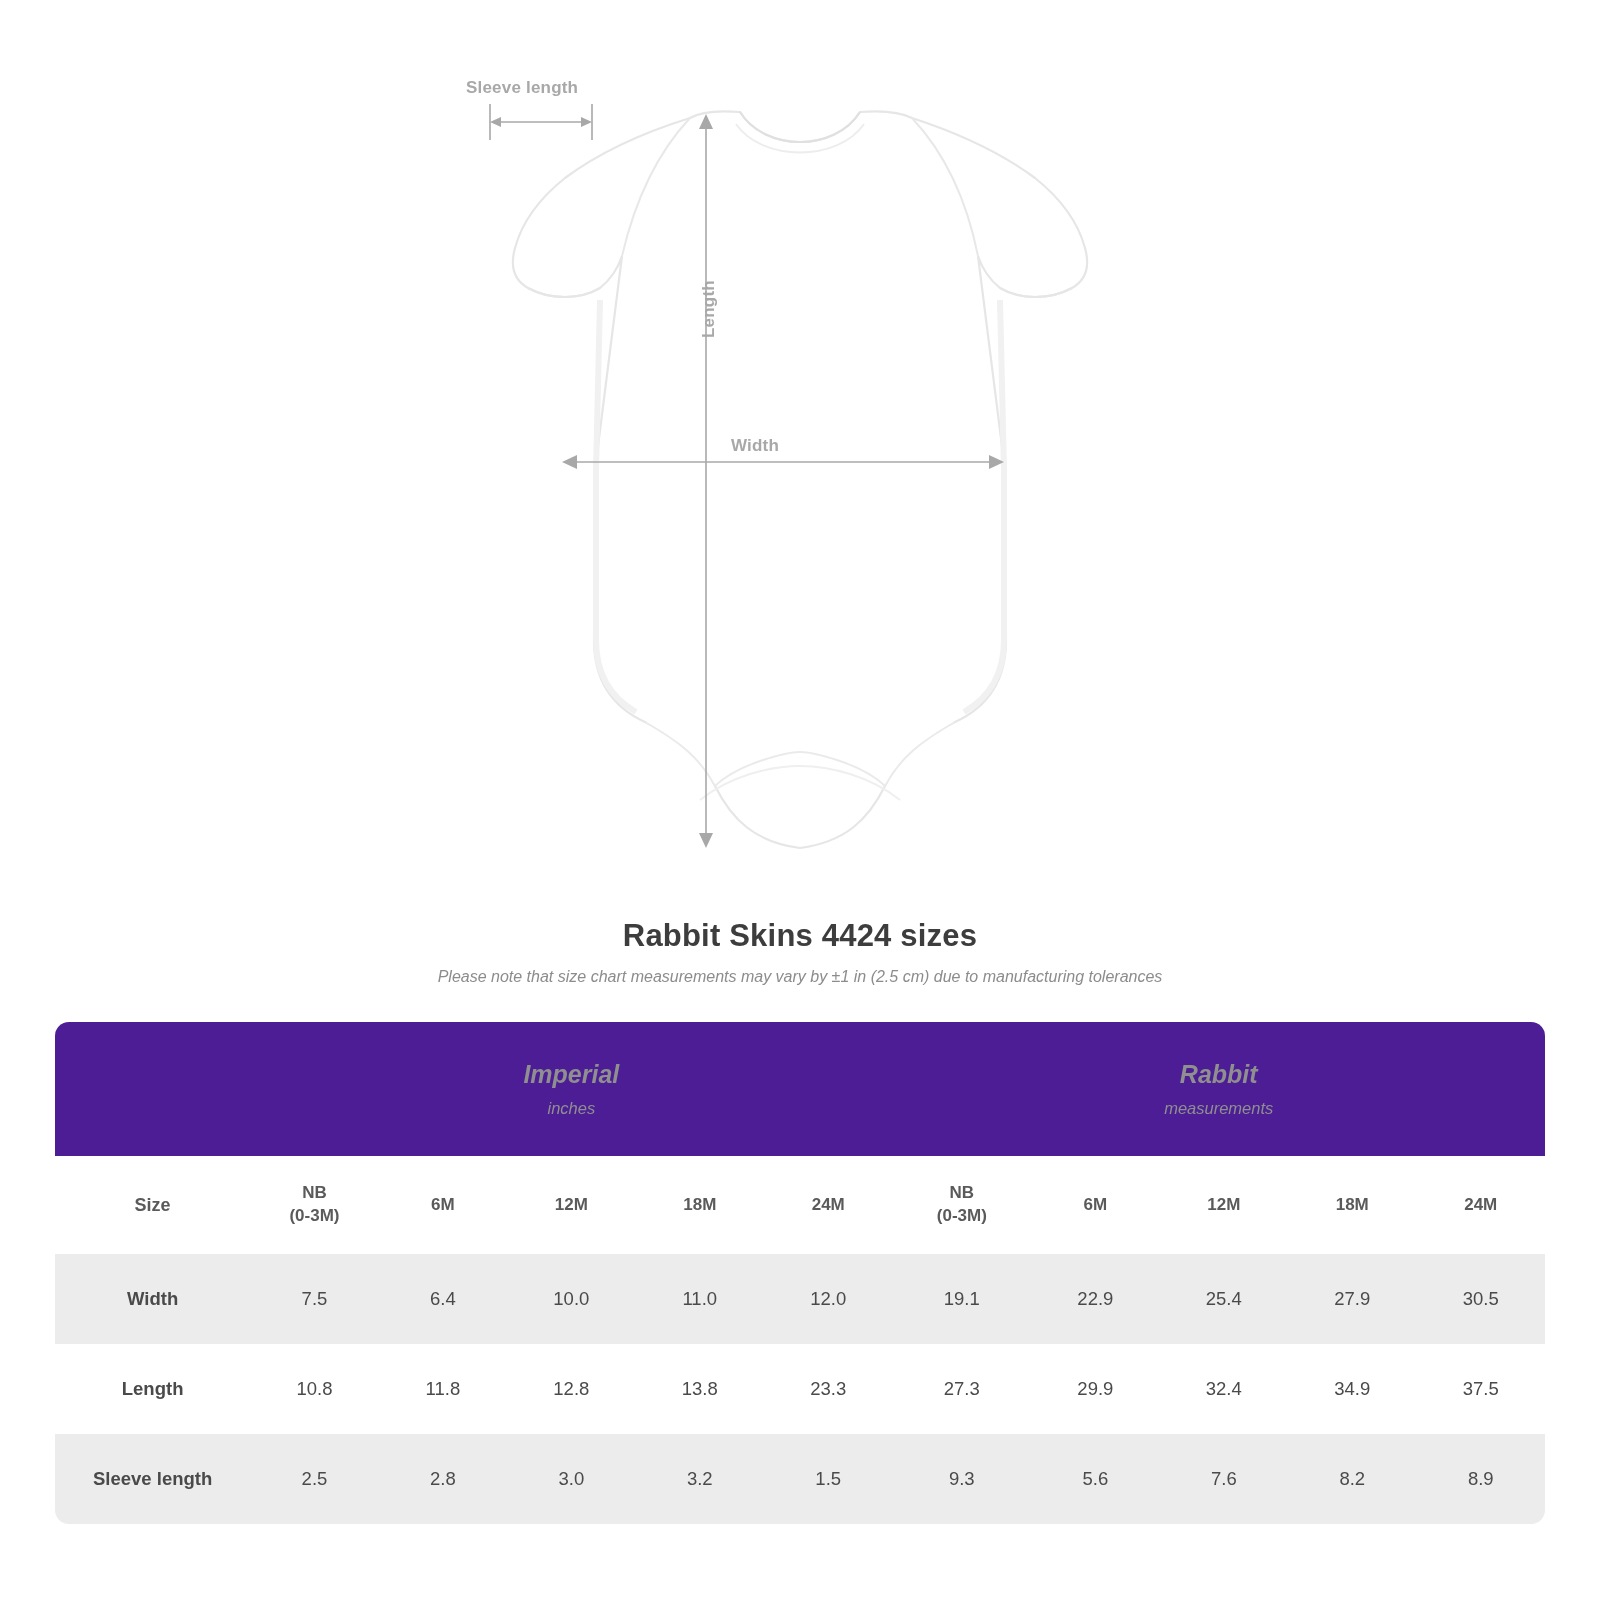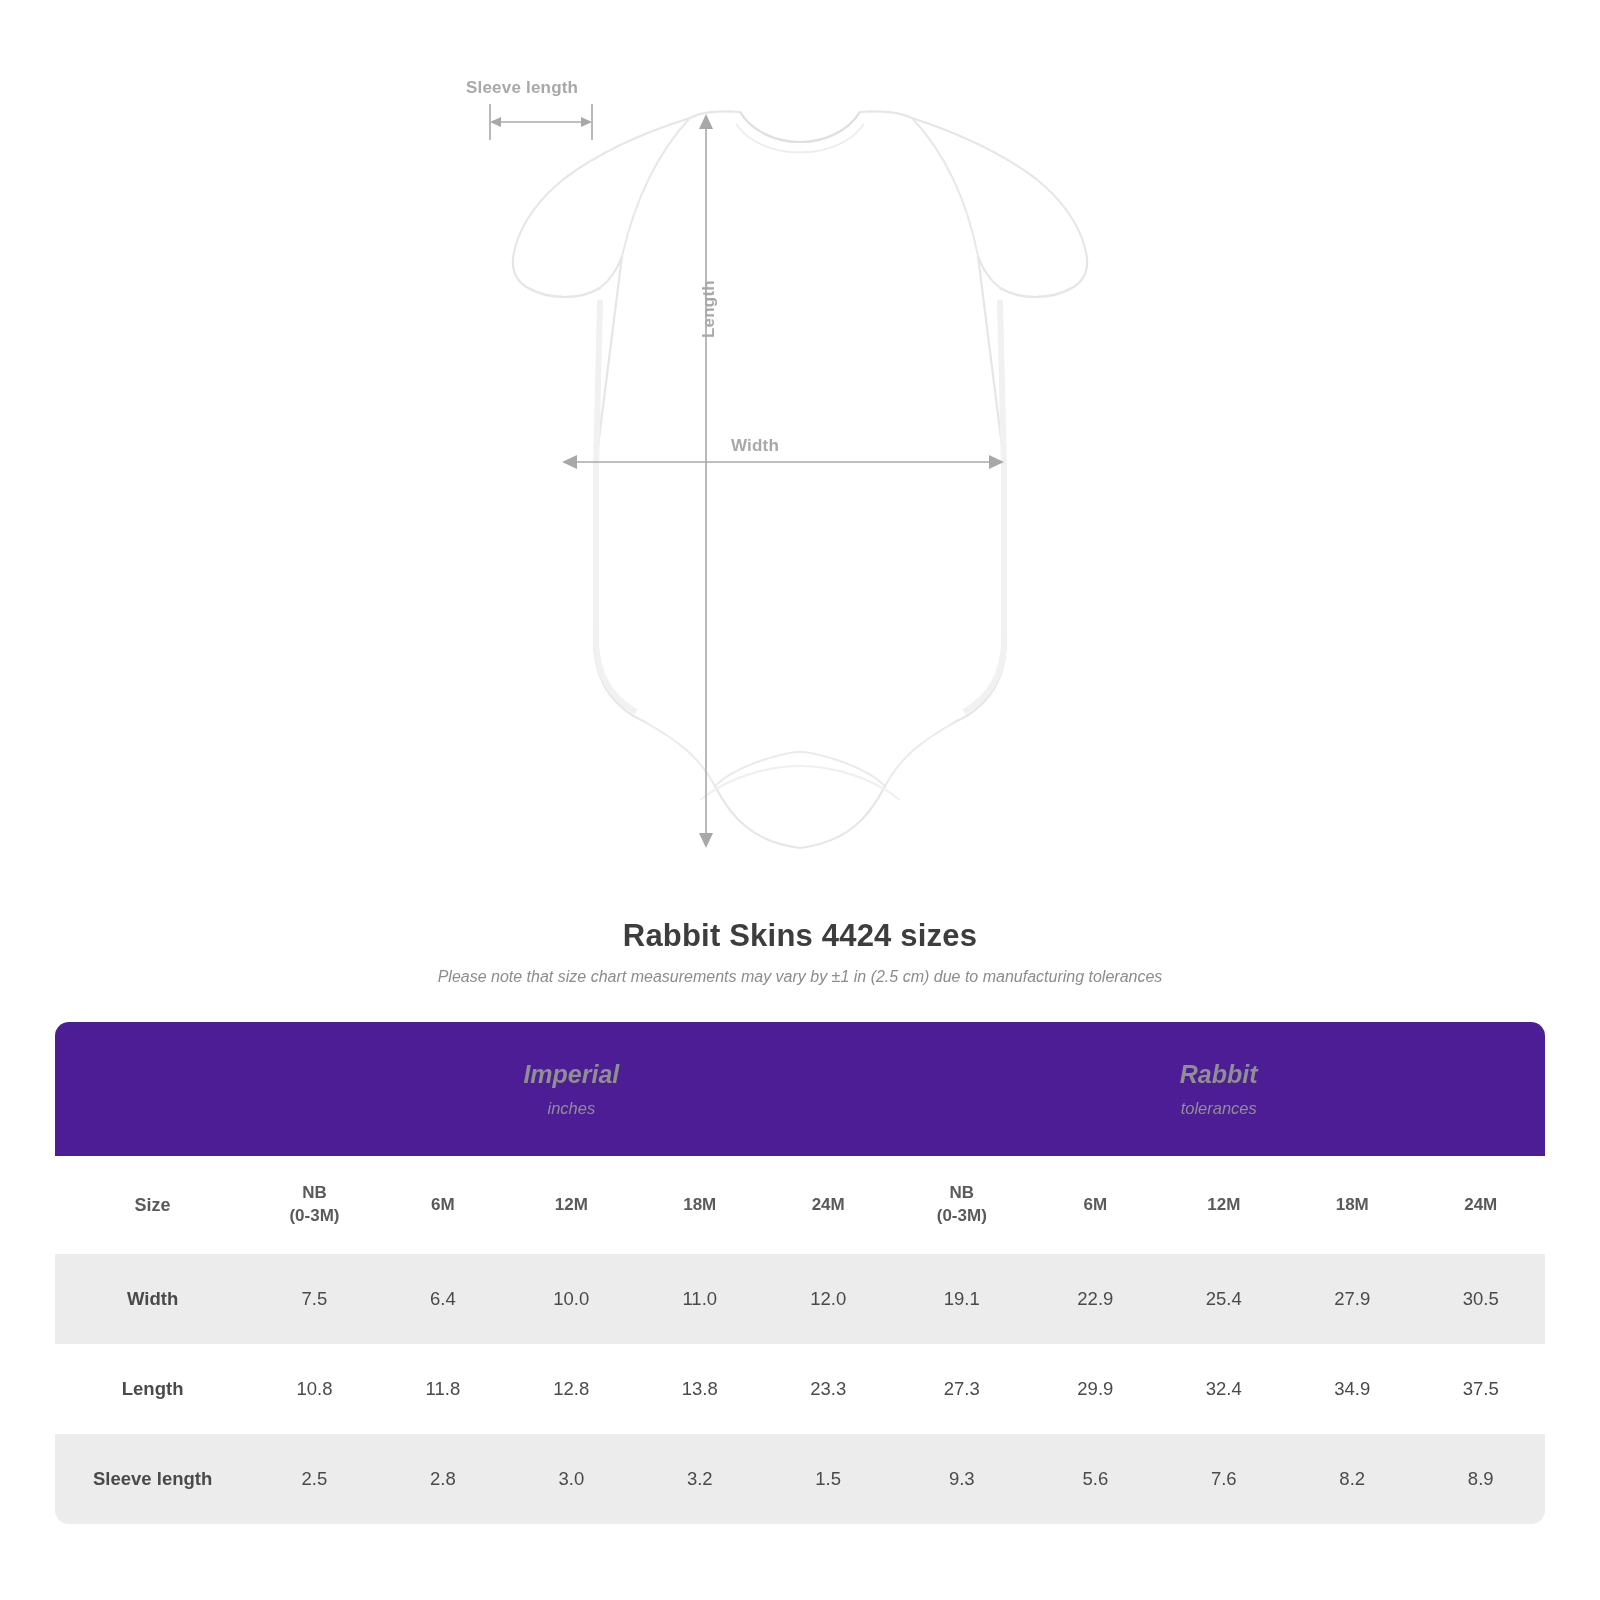--- a/index.html
+++ b/index.html
@@ -234,21 +234,21 @@
 
       <tbody>
           <tr class="unit-row">
         <td></td>
         <td colspan="5">
           <div class="unit-title">Imperial</div>
           <div class="unit-sub">inches</div>
         </td>
         <td colspan="5">
           <div class="unit-title">Rabbit</div>
-          <div class="unit-sub">tolerances</div>
+          <div class="unit-sub">measurements</div>
         </td>
       </tr>
 
       <tr class="head-row">
         <td class="rowhead">Size</td>
 
         <td>
           <div>NB</div>
           <div>(0-3M)</div>
         </td>

